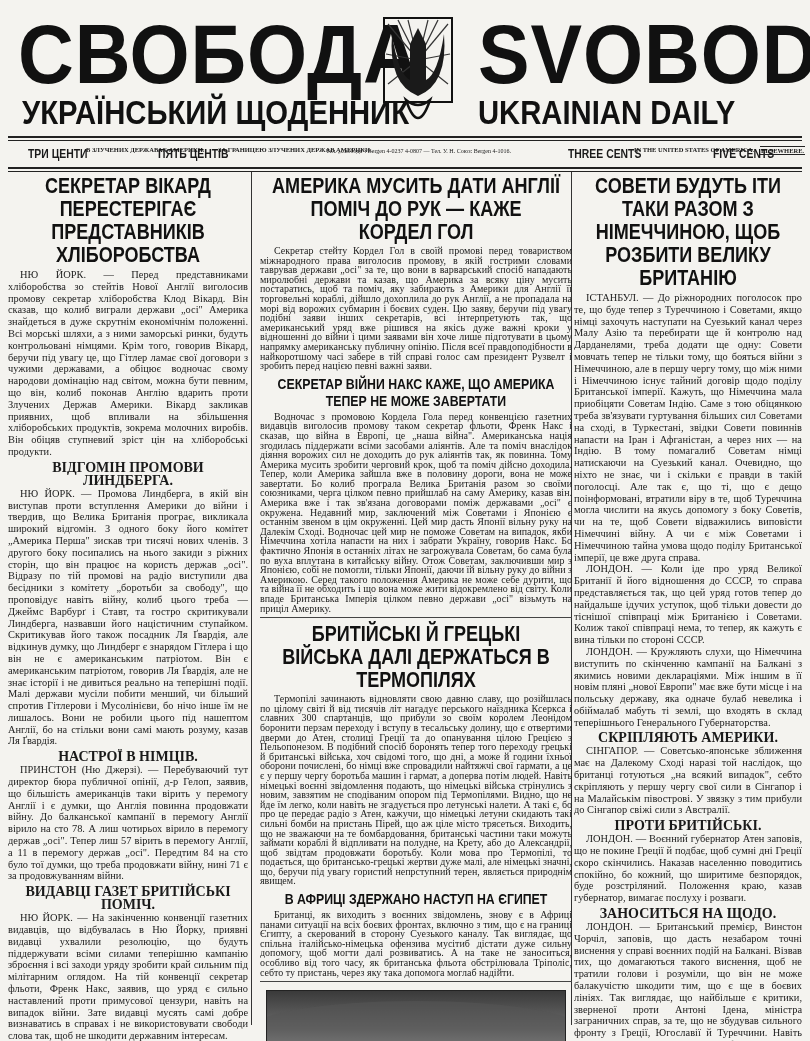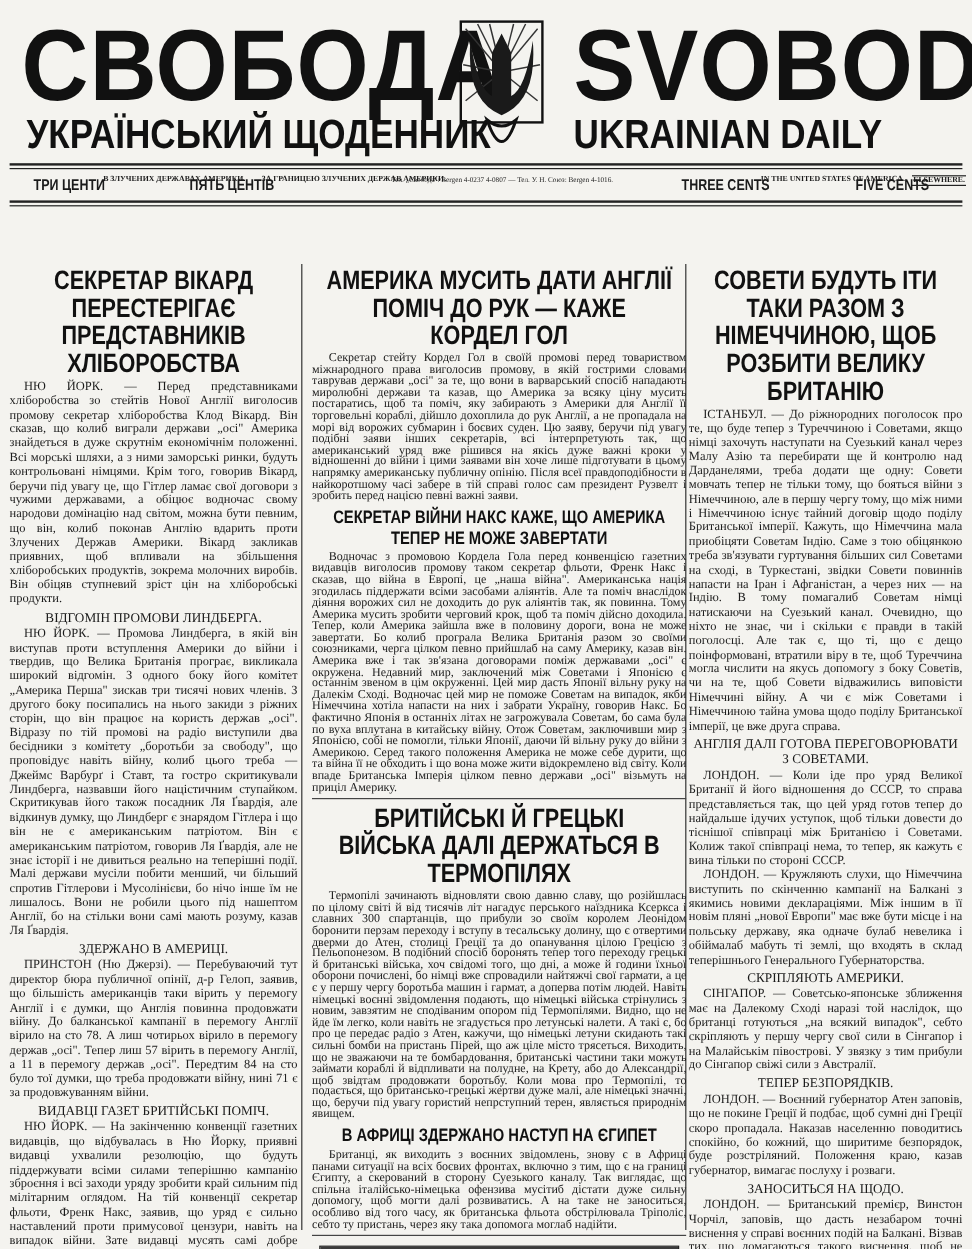--- a/index.html
+++ b/index.html
@@ -41,36 +41,36 @@
   .dateline span { position: absolute; top: 2px; white-space: nowrap; }
   .rule-double { border-top: 2px solid #222; border-bottom: 1px solid #222; height: 5px; margin: 2px 0; }
   .pricebar { position: relative; height: 22px; }
   .pricebar span { position: absolute; white-space: nowrap; }
   .price-big { font-family: "Liberation Sans", sans-serif; font-weight: 700; font-size: 13px; top: 3px; transform: scaleX(0.8); transform-origin: left; }
   .price-small { font-size: 6.5px; font-weight: 700; line-height: 7px; top: 3px; text-align: center; }
   .price-tel { font-size: 6px; top: 5px; }
   .box-else { border-top: 1px solid #222; border-bottom: 1px solid #222; padding: 0 1px; }
 
   
-  .columns { position: absolute; top: 172px; left: 8px; right: 8px; bottom: 0; margin-top: 48px; }
+  .columns { position: absolute; top: 172px; left: 8px; right: 8px; bottom: 0; }
   .col { position: absolute; top: 0; bottom: 0; overflow: hidden; }
   .col-left { left: 0; width: 240px; }
   .col-mid { left: 252px; width: 312px; }
   .col-right { left: 566px; width: 228px; }
   .vrule { position: absolute; top: 0; bottom: 16px; border-left: 1.5px solid #333; }
 
   h1.head, h2.head {
     font-family: "Liberation Sans", "DejaVu Sans", sans-serif;
     font-weight: 700; text-align: center; color: #111;
     transform: scaleX(0.82); transform-origin: center;
   }
   h1.head { font-size: 22px; line-height: 23px; margin: 2px -20px 3px -20px; }
   h2.head { font-size: 15px; line-height: 17px; margin: 4px -22px 3px -22px; }
   h3.sub {
-    font-family: "Liberation Serif", serif; font-weight: 400; font-size: 11px;
+    font-family: "Liberation Serif", serif; font-weight: 700; font-size: 14px;
     text-align: center; line-height: 13px; margin: 3px 0 1px 0;
   }
   p.body {
     font-size: 10.4px; line-height: 11.8px; text-align: justify; text-indent: 12px;
     color: #1c1c1c;
   }
   p.body.mid { font-size: 10px; line-height: 9.6px; text-indent: 14px; }
   .hr-thin { border-top: 1px solid #444; margin: 4px 0; }
 
   .photo {
@@ -129,21 +129,21 @@
 
   <div class="columns">
     <div class="vrule" style="left:243px"></div>
     <div class="vrule" style="left:563px"></div>
 
     <div class="col col-left">
       <h1 class="head">СЕКРЕТАР ВІКАРД ПЕРЕСТЕРІГАЄ ПРЕДСТАВНИКІВ ХЛІБОРОБСТВА</h1>
       <p class="body">НЮ ЙОРК. — Перед представниками хліборобства зо стейтів Нової Англії виголосив промову секретар хліборобства Клод Вікард. Він сказав, що колиб виграли держави „осі" Америка знайдеться в дуже скрутнім економічнім положенні. Всі морські шляхи, а з ними заморські ринки, будуть контрольовані німцями. Крім того, говорив Вікард, беручи під увагу це, що Гітлер ламає свої договори з чужими державами, а обіцює водночас свому народови домінацію над світом, можна бути певним, що він, колиб поконав Англію вдарить проти Злучених Держав Америки. Вікард закликав приявних, щоб впливали на збільшення хліборобських продуктів, зокрема молочних виробів. Він обіцяв ступневий зріст цін на хліборобські продукти.</p>
       <h3 class="sub">ВІДГОМІН ПРОМОВИ ЛИНДБЕРГА.</h3>
       <p class="body">НЮ ЙОРК. — Промова Линдберга, в якій він виступав проти вступлення Америки до війни і твердив, що Велика Британія програє, викликала широкий відгомін. З одного боку його комітет „Америка Перша" зискав три тисячі нових членів. З другого боку посипались на нього закиди з ріжних сторін, що він працює на користь держав „осі". Відразу по тій промові на радіо виступили два бесідники з комітету „боротьби за свободу", що проповідує навіть війну, колиб цього треба — Джеймс Варбурґ і Ставт, та гостро скритикували Линдберга, назвавши його націстичним ступайком. Скритикував його також посадник Ля Ґвардія, але відкинув думку, що Линдберг є знарядом Гітлера і що він не є американським патріотом. Він є американським патріотом, говорив Ля Ґвардія, але не знає історії і не дивиться реально на теперішні події. Малі держави мусіли побити менший, чи більший спротив Гітлерови і Мусолінієви, бо нічо інше їм не лишалось. Вони не робили цього під нашептом Англії, бо на стільки вони самі мають розуму, казав Ля Ґвардія.</p>
-      <h3 class="sub">ЗДЕРЖАНО В АМЕРИЦІ.</h3>
+      <h3 class="sub">НАСТРОЇ В НІМЦІВ.</h3>
       <p class="body">ПРИНСТОН (Ню Джерзі). — Перебуваючий тут директор бюра публичної опінії, д-р Гелоп, заявив, що більшість американців таки вірить у перемогу Англії і є думки, що Англія повинна продовжати війну. До балканської кампанії в перемогу Англії вірило на сто 78. А лиш чотирьох вірило в перемогу держав „осі". Тепер лиш 57 вірить в перемогу Англії, а 11 в перемогу держав „осі". Передтим 84 на сто було тої думки, що треба продовжати війну, нині 71 є за продовжуванням війни.</p>
       <h3 class="sub">ВИДАВЦІ ГАЗЕТ БРИТІЙСЬКІ ПОМІЧ.</h3>
       <p class="body">НЮ ЙОРК. — На закінченню конвенції газетних видавців, що відбувалась в Ню Йорку, приявні видавці ухвалили резолюцію, що будуть піддержувати всіми силами теперішню кампанію зброєння і всі заходи уряду зробити край сильним під мілітарним оглядом. На тій конвенції секретар фльоти, Френк Накс, заявив, що уряд є сильно наставлений проти примусової цензури, навіть на випадок війни. Зате видавці мусять самі добре визнаватись в справах і не використовувати свободи слова так, щоб не шкодити державним інтересам.</p>
       <h3 class="sub">ПІДВИШКИ ПЛАТ.</h3>
       <p class="body">НЮ ЙОРК. — Робітники в Вестінгавз Електрик Ко. дістали підвишку заробітних плат, по 4 доляри на тиждень і більше. Подібну підвишку дістануть робітники Дженерал Електрик Ко. Разом тих робітників начисляють 75,000. Також компанія гнутої сталі, що має 200,000 робітників, пішла слідом інших сталевих компаній і дала своїм робітникам підвишку 10 центів на годину. Подібні підвишки дістануть робітники заняті при радіо і телевізії.</p>
 
     </div>
 
     <div class="col col-mid">
       <h1 class="head">АМЕРИКА МУСИТЬ ДАТИ АНГЛІЇ ПОМІЧ ДО РУК — КАЖЕ КОРДЕЛ ГОЛ</h1>
@@ -162,25 +162,24 @@
         <div class="pier" style="left:60px"></div>
         <div class="pier" style="left:150px"></div>
         <div class="pier" style="left:240px"></div>
       </div>
 
     </div>
 
     <div class="col col-right">
       <h1 class="head">СОВЕТИ БУДУТЬ ІТИ ТАКИ РАЗОМ З НІМЕЧЧИНОЮ, ЩОБ РОЗБИТИ ВЕЛИКУ БРИТАНІЮ</h1>
       <p class="body">ІСТАНБУЛ. — До ріжнородних поголосок про те, що буде тепер з Туреччиною і Советами, якщо німці захочуть наступати на Суезький канал через Малу Азію та перебирати ще й контролю над Дарданелями, треба додати ще одну: Совети мовчать тепер не тільки тому, що бояться війни з Німеччиною, але в першу чергу тому, що між ними і Німеччиною існує тайний договір щодо поділу Британської імперії. Кажуть, що Німеччина мала приобіцяти Советам Індію. Саме з тою обіцянкою треба зв'язувати гуртування більших сил Советами на сході, в Туркестані, звідки Совети повиннів напасти на Іран і Афганістан, а через них — на Індію. В тому помагалиб Советам німці натискаючи на Суезький канал. Очевидно, що ніхто не знає, чи і скільки є правди в такій поголосці. Але так є, що ті, що є дещо поінформовані, втратили віру в те, щоб Туреччина могла числити на якусь допомогу з боку Советів, чи на те, щоб Совети відважились виповісти Німеччині війну. А чи є між Советами і Німеччиною тайна умова щодо поділу Британської імперії, це вже друга справа.</p>
-      <h3 class="sub">АНГЛІЯ ДАЛІ ГОТОВА ПЕРЕГОВОРЮВАТИ З СОВЕТАМИ.</h3>
       <p class="body">ЛОНДОН. — Коли іде про уряд Великої Британії й його відношення до СССР, то справа представляється так, що цей уряд готов тепер до найдальше ідучих уступок, щоб тільки довести до тіснішої співпраці між Британією і Советами. Колиж такої співпраці нема, то тепер, як кажуть є вина тільки по стороні СССР.</p>
       <p class="body">ЛОНДОН. — Кружляють слухи, що Німеччина виступить по скінченню кампанії на Балкані з якимись новими деклараціями. Між іншим в її новім пляні „нової Европи" має вже бути місце і на польську державу, яка одначе булаб невелика і обіймалаб мабуть ті землі, що входять в склад теперішнього Генерального Губернаторства.</p>
       <h3 class="sub">СКРІПЛЯЮТЬ АМЕРИКИ.</h3>
       <p class="body">СІНГАПОР. — Советсько-японське зближення має на Далекому Сході наразі той наслідок, що британці готуються „на всякий випадок", себто скріпляють у першу чергу свої сили в Сінгапор і на Малайськім півострові. У звязку з тим прибули до Сінгапор свіжі сили з Австралії.</p>
-      <h3 class="sub">ТЕПЕР БЕЗПОРЯДКІВ.</h3>
-      <p class="body">ЛОНДОН. — Воєнний губернатор Атен заповів, що не покине Греції й подбає, щоб сумні дні Греції скоро пропадала. Наказав населенню поводитись спокійно, бо кожний, що ширитиме безпорядок, буде розстріляний. Положення краю, казав губернатор, вимагає послуху і розваги.</p>
+      <h3 class="sub">ПРОТИ БРИТІЙСЬКІ.</h3>
+      <p class="body">ЛОНДОН. — Воєнний губернатор Атен заповів, що не покине Греції й подбає, щоб сумні дні Греції скоро скінчились. Наказав населенню поводитись спокійно, бо кожний, що ширитиме безпорядок, буде розстріляний. Положення краю, казав губернатор, вимагає послуху і розваги.</p>
       <h3 class="sub">ЗАНОСИТЬСЯ НА ЩОДО.</h3>
       <p class="body">ЛОНДОН. — Британський премієр, Винстон Чорчіл, заповів, що дасть незабаром точні виснення у справі воєнних подій на Балкані. Візвав тих, що домагаються такого виснення, щоб не тратили голови і розуміли, що він не може балакучістю шкодити тим, що є ще в боєвих лініях. Так виглядає, що найбільше є критики, зверненої проти Антоні Ідена, міністра заграничних справ, за те, що не збудував сильного фронту з Греції, Югославії й Туреччини. Навіть кажуть, що він готов уступити з кабінету міністрів. Як теж кажуть, що готов бути покликаний на міністра старий Ллойд Джордж, що був при кермі держави підчас минулої світової війни.</p>
 
     </div>
   </div>
 </div>
 
 </body></html>

